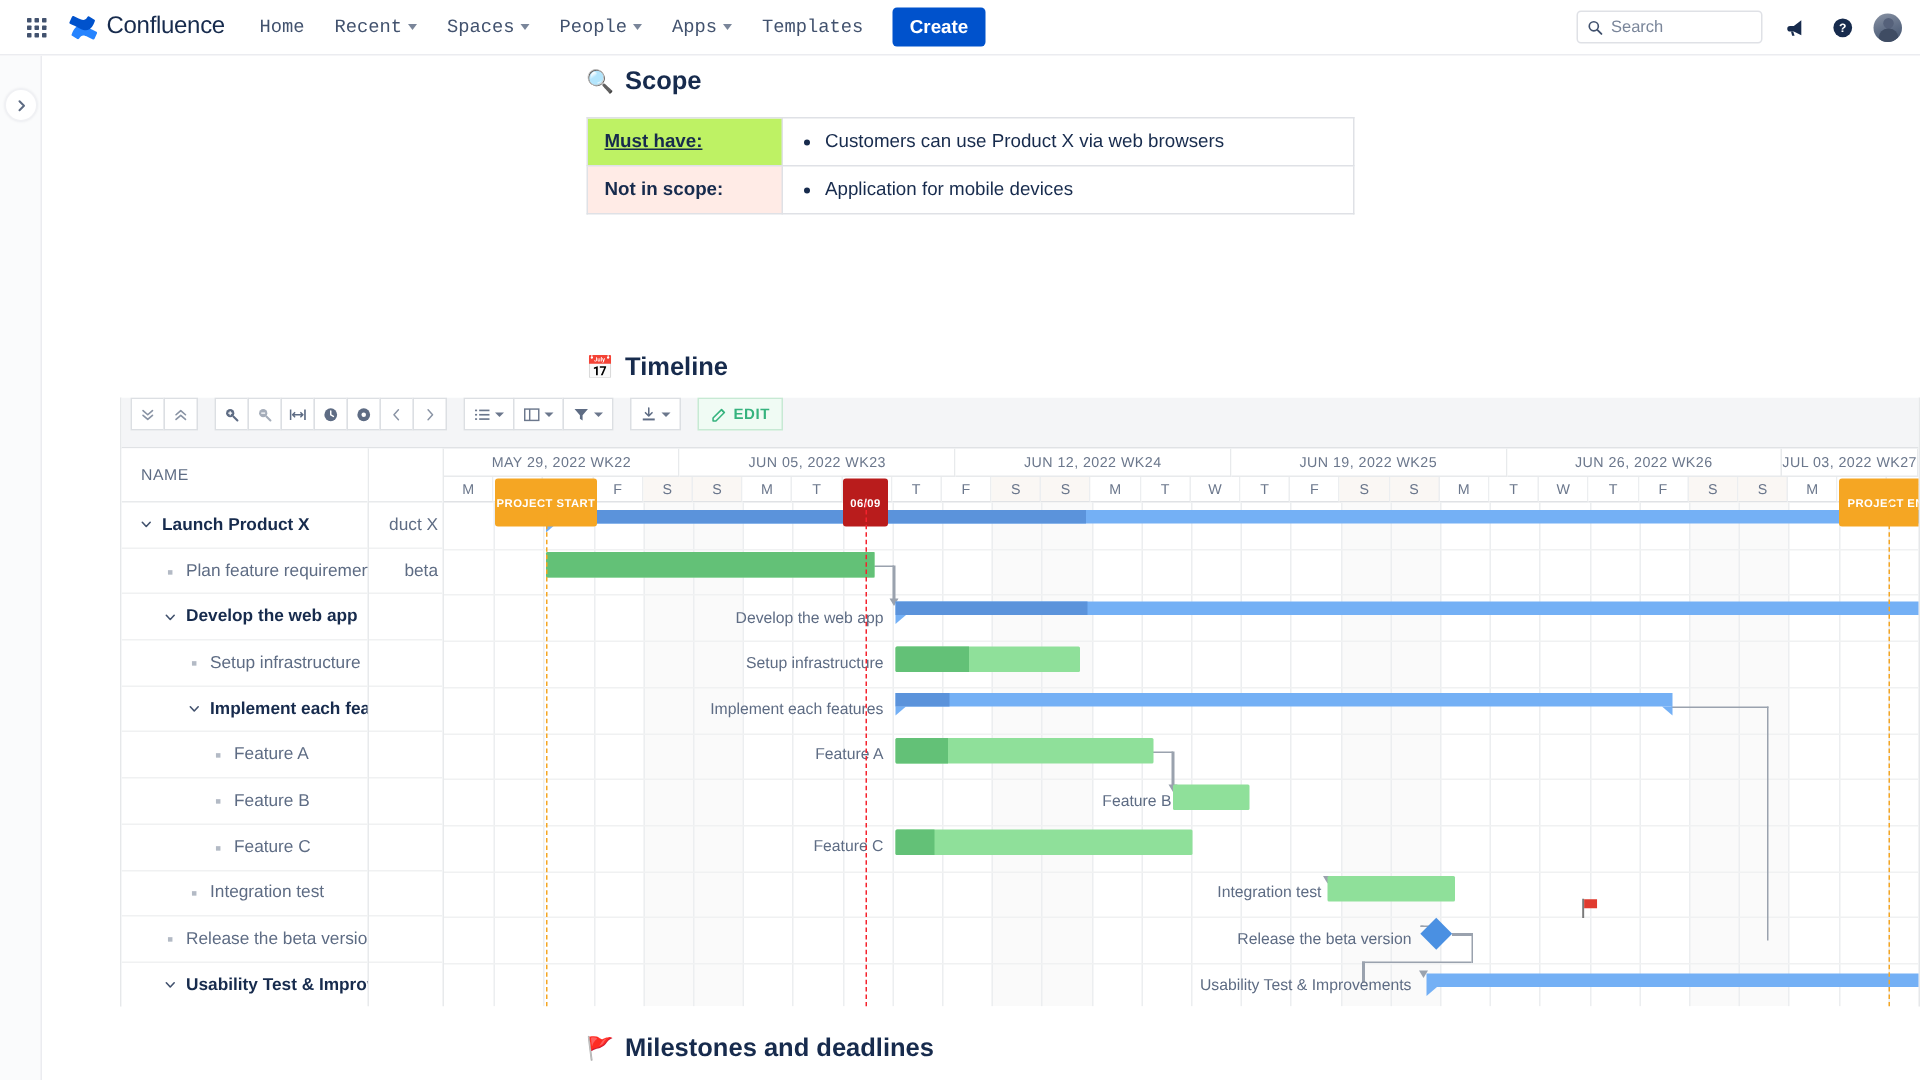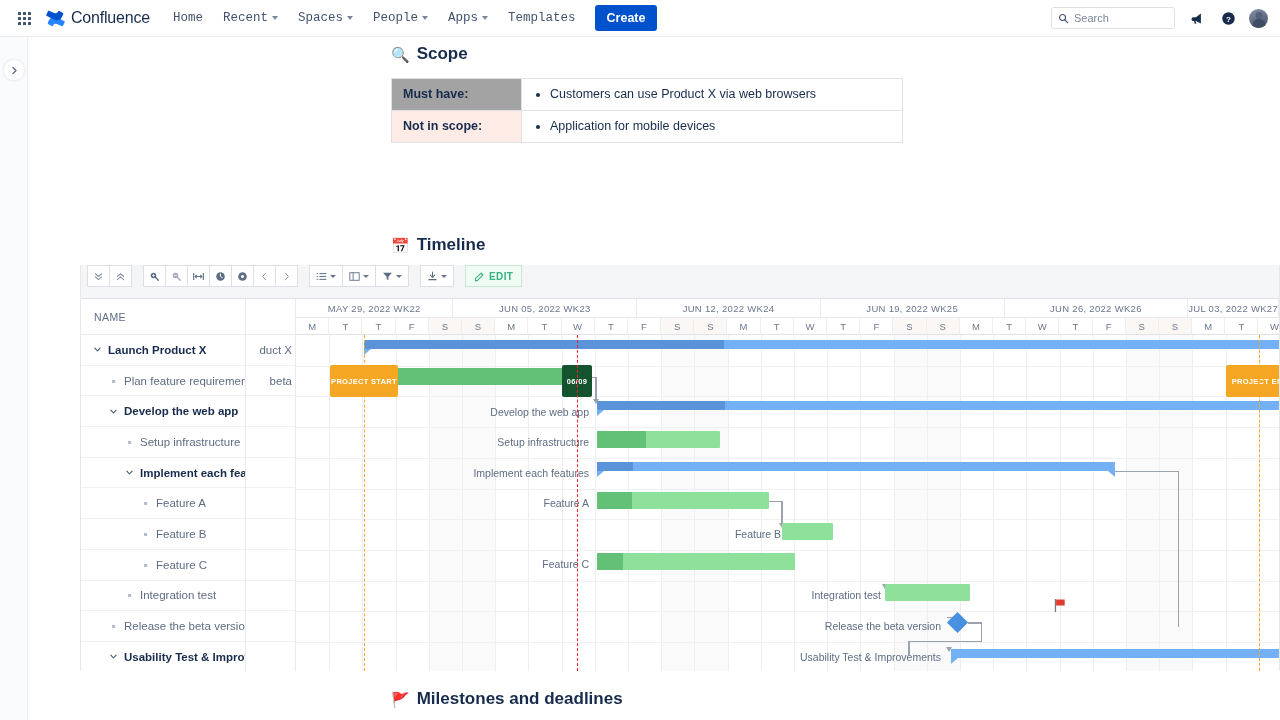--- a/index.html
+++ b/index.html
@@ -90,21 +90,21 @@
   .emoji { font-size: 15px; line-height: 1; }
 
   
   #scope-section { position: absolute; left: 362px; top: 7px; }
   table.ctable { border-collapse: collapse; table-layout: fixed; }
   table.ctable td, table.ctable th {
     border: 1px solid #dfe1e6; padding: 7px 11px;
     font-size: 12.5px; color: #172b4d; vertical-align: middle;
   }
   .scope-label { width: 130px; font-weight: bold; }
-  .c-green { background: #a3a3a3; }
+  .c-green { background: #bef264; text-decoration: underline; }
   .c-yellow { background: #fffae6; }
   .c-red { background: #ffebe6; }
   .scope-val { width: 381px; color: #42526e; }
   .scope-val ul { margin: 0; padding-left: 17px; }
   .scope-val li { line-height: 1.35; }
 
   
   #timeline-head { position: absolute; left: 362px; top: 198px; }
 
   
@@ -181,24 +181,24 @@
     border-right: 1px solid #eceef0; border-bottom: 1px solid #e0e2e5;
     font-size: 9.5px; color: #6b778c;
     display: flex; align-items: center; justify-content: center;
     background: #fff;
   }
   .day-cell.we { background: #faf7f4; }
   .pill {
     position: absolute; top: 1px; height: 15px;
     display: flex; align-items: center; justify-content: center;
     font-size: 7.5px; font-weight: bold; color: #fff; letter-spacing: .3px;
-    border-radius: 2px; white-space: nowrap; padding: 16px 5px; z-index: 6; margin-top: 46px;
+    border-radius: 2px; white-space: nowrap; padding: 16px 5px; z-index: 6;
   }
   .pill.start { background: #f5a623; }
-  .pill.today { background: #14532d; }
+  .pill.today { background: #b91c1c; }
   .pill.end { background: #f5a623; }
 
   .tl-grid { position: relative; height: 336px; }
   .vline { position: absolute; top: 0; bottom: 0; width: 1px; background: #eceef0; }
   .weband { position: absolute; top: 0; bottom: 0; background: #fafafa; }
   .hline { position: absolute; left: 0; right: 0; height: 1px; background: #f0f1f2; }
   .dash-orange { position: absolute; top: 0; bottom: 0; width: 0; border-left: 1.5px dashed #f5a623; z-index: 7; }
   .dash-red { position: absolute; top: 0; bottom: 0; width: 0; border-left: 1.5px dashed #f5222d; z-index: 7; }
 
   .bar { position: absolute; height: 17px; z-index: 5; }

